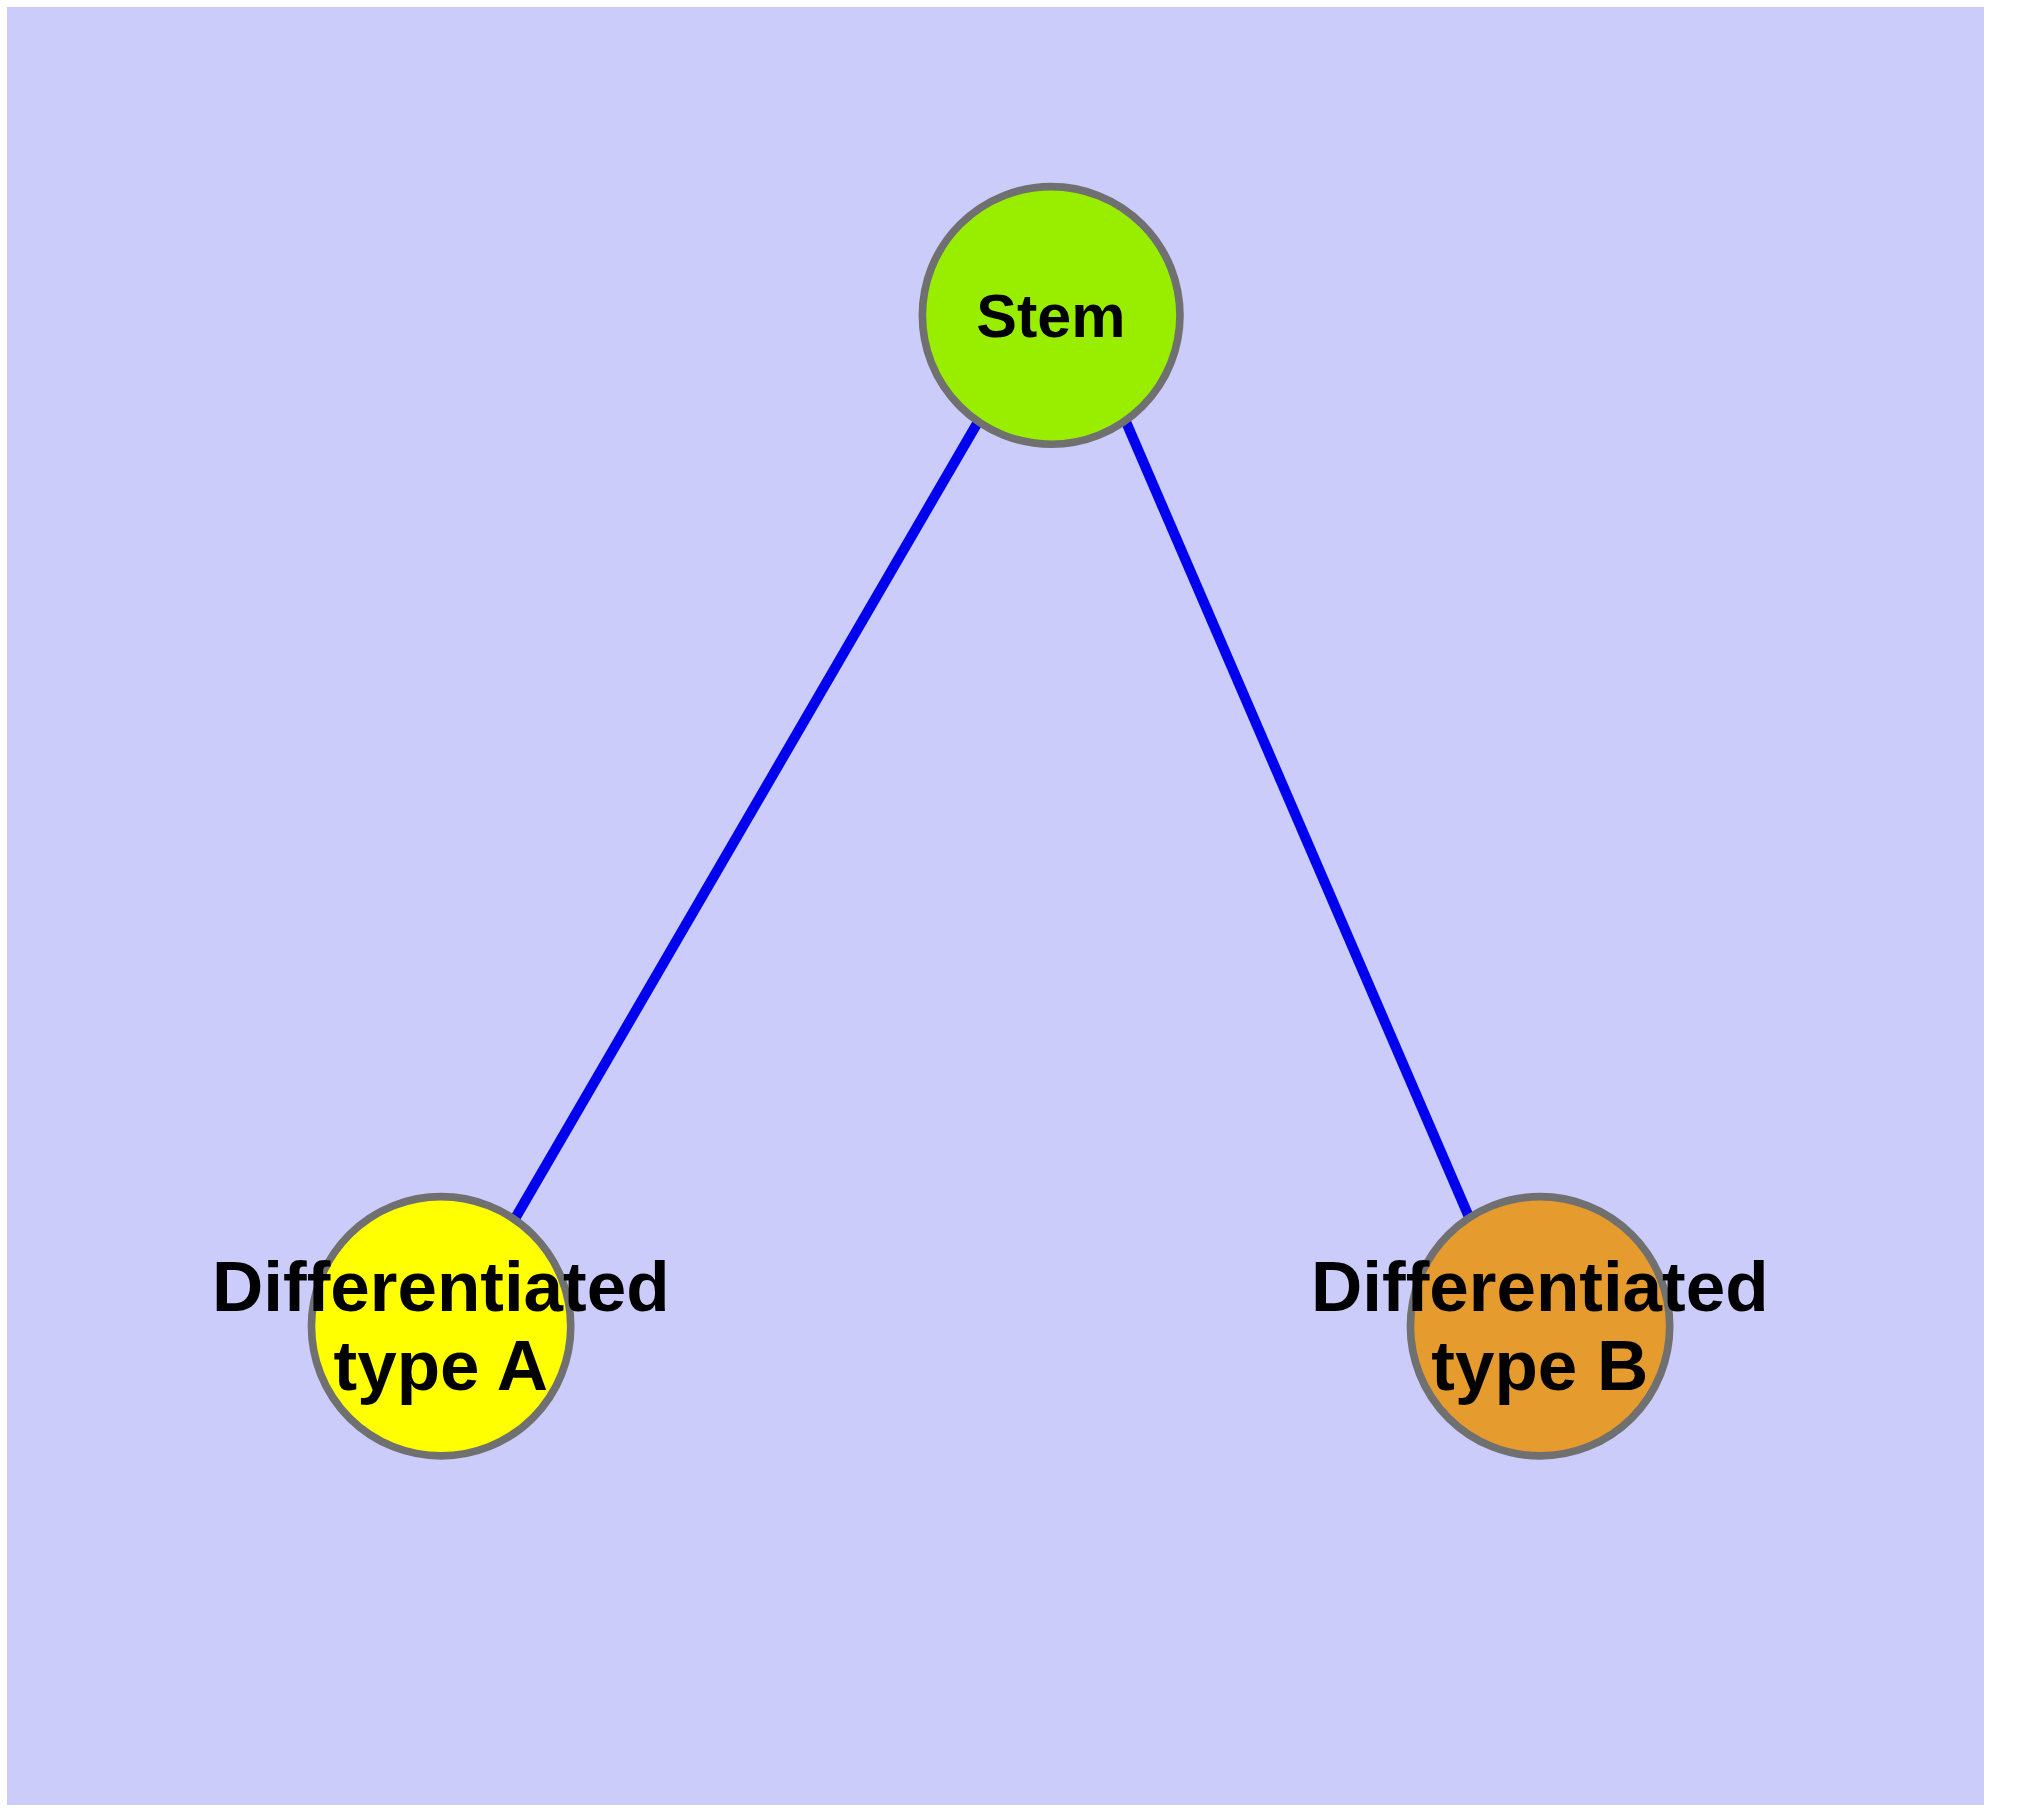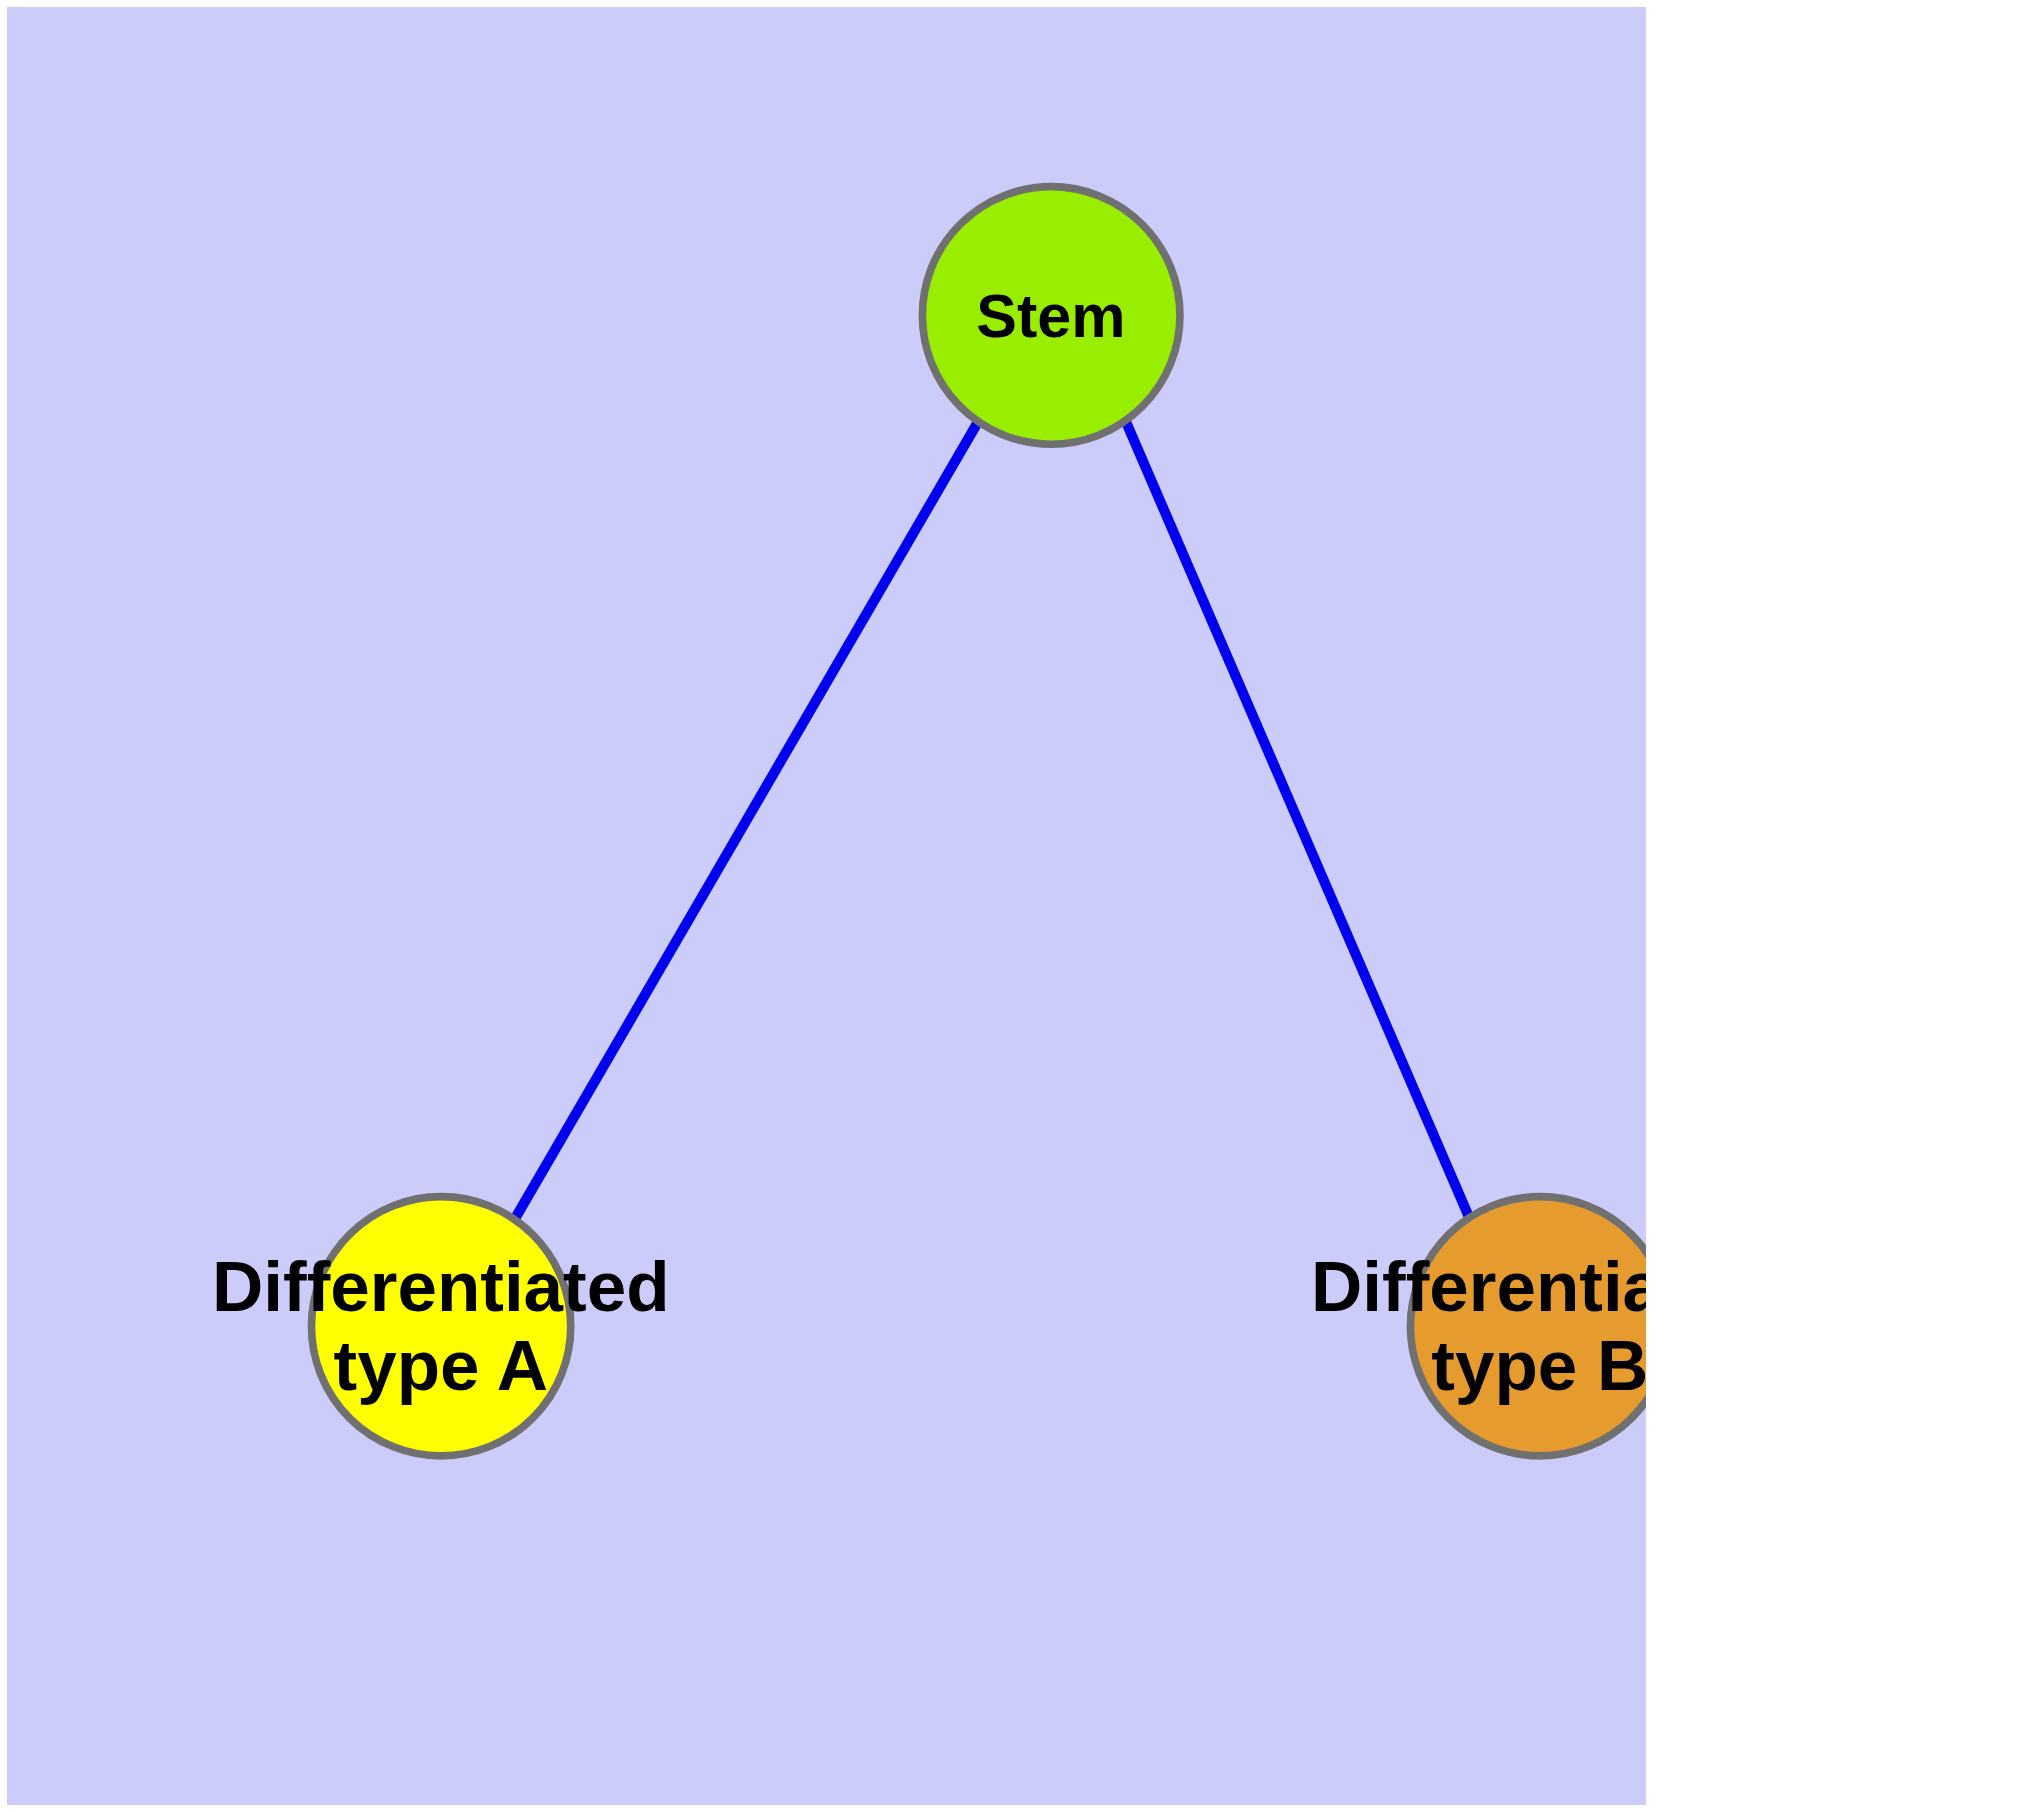--- a/index.html
+++ b/index.html
@@ -3,21 +3,21 @@
 <meta charset="utf-8">
 <title>Cell Differentiation Graph</title>
 <style>
   html, body {
     margin: 0;
     padding: 0;
     background: #ffffff;
   }
   #canvas {
     position: relative;
-    width: 1646px;
+    width: 1984px;
     height: 1812px;
     background: #ffffff;
     overflow: hidden;
     font-family: "Liberation Sans", sans-serif;
   }
   #plot-area {
     position: absolute;
     left: 6.8px;
     top: 6.8px;
     width: 2007px;

